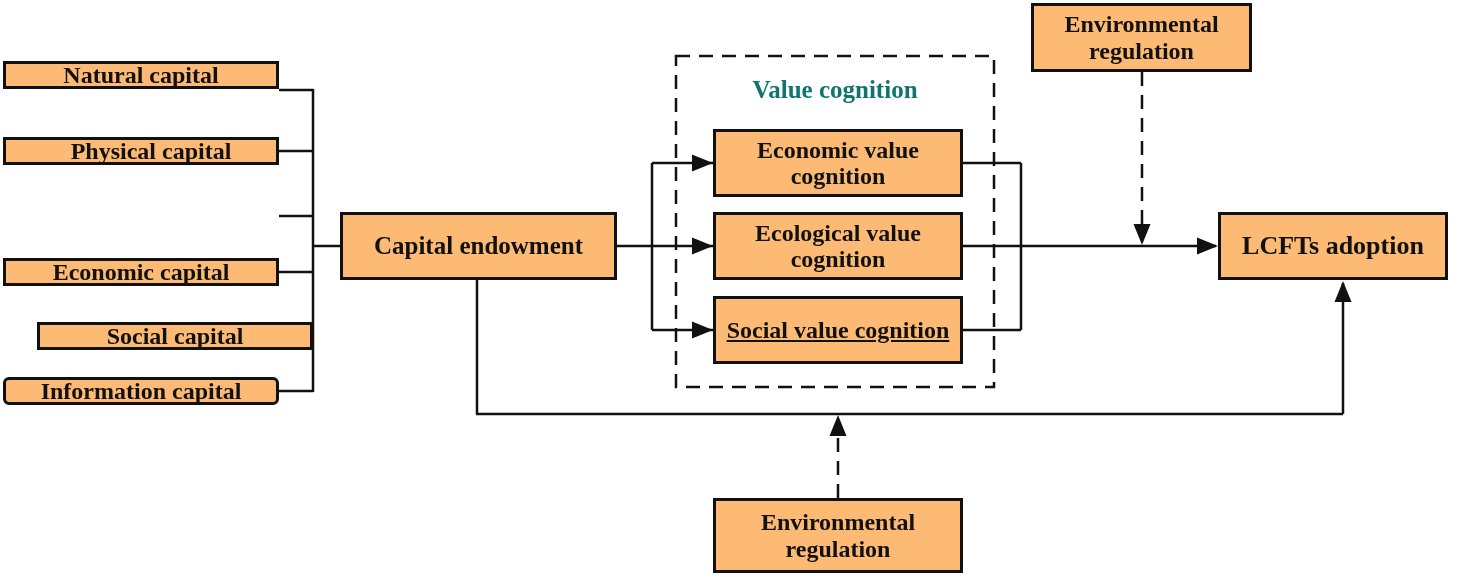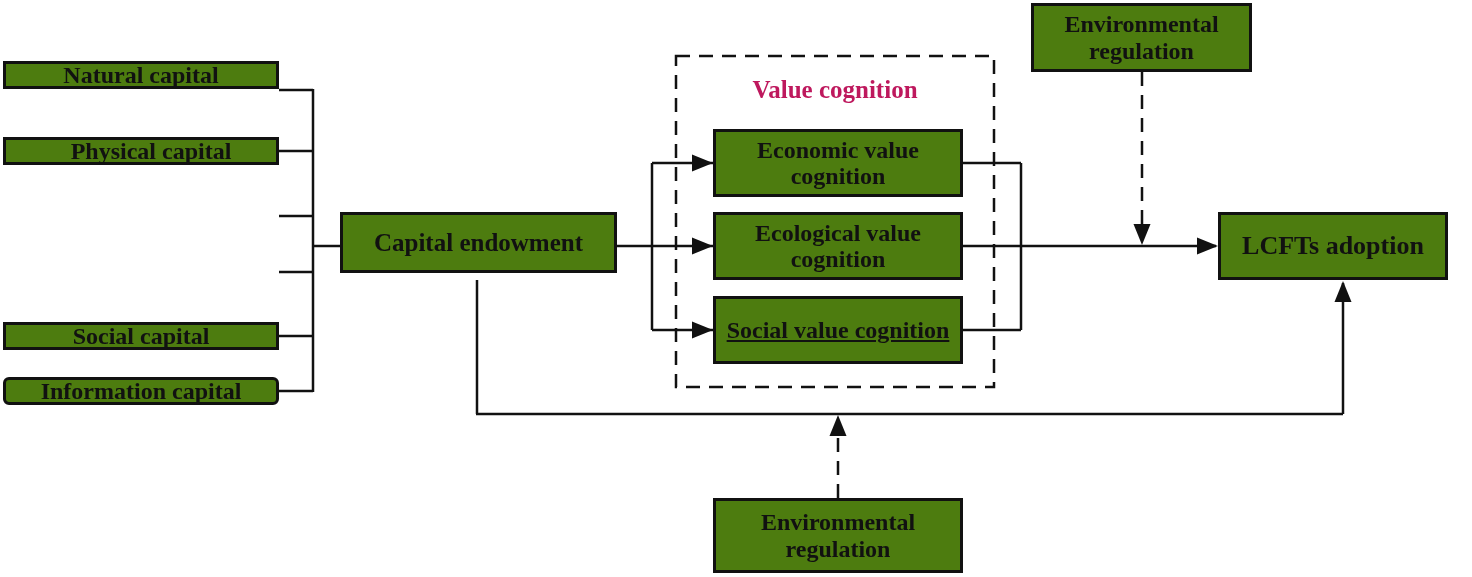--- a/index.html
+++ b/index.html
@@ -17,48 +17,48 @@
   }
   .wires {
     position: absolute;
     inset: 0;
     width: 1472px;
     height: 577px;
   }
   .box {
     position: absolute;
     box-sizing: border-box;
-    background: #4d7c0f;
+    background: #fdba74;
     border: 3px solid #111111;
     color: #111111;
     font-weight: 700;
     display: flex;
     align-items: center;
     justify-content: center;
     text-align: center;
     line-height: 1.1;
     white-space: pre-line;
   }
   .label {
     position: absolute;
     box-sizing: border-box;
-    color: #be185d;
+    color: #0f766e;
     font-weight: 700;
     text-align: center;
   }
   
   .cap { left: 3px; width: 276px; height: 28px; font-size: 24px; }
   .cap-0 { top: 61px; }
   .cap-1 { top: 137px; padding-left: 20px; }
   .cap-2 { top: 202px; }
   .cap-3 { top: 258px; }
-  .cap-4 { top: 322px; }
+  .cap-4 { top: 322px; margin-left: 34px; }
   .cap-5 { top: 377px; border-radius: 6px; }
   
-  .capital-endowment { left: 340px; top: 212px; width: 277px; height: 61px; font-size: 25px; }
+  .capital-endowment { left: 340px; top: 212px; width: 277px; height: 68px; font-size: 25px; }
   .cognition { left: 713px; width: 250px; height: 68px; font-size: 24px; }
   .cog-0 { top: 129px; }
   .cog-1 { top: 212px; }
   .cog-2 { top: 296px; text-decoration: underline; }
   .value-cognition-title { left: 676px; top: 76px; width: 318px; font-size: 25px; }
   .env-top { left: 1031px; top: 3px; width: 221px; height: 69px; font-size: 24px; }
   .env-bottom { left: 713px; top: 498px; width: 250px; height: 75px; font-size: 24px; }
   .lcfts { left: 1218px; top: 212px; width: 230px; height: 68px; font-size: 26px; }
 </style>
 </head>
@@ -107,20 +107,21 @@
       <polygon points="713,330 692,321.5 692,338.5"></polygon>
       <polygon points="1218,246 1197,237.5 1197,254.5"></polygon>
       <polygon points="1343,281 1334.5,302 1351.5,302"></polygon>
       <polygon points="1142,245 1133.5,224 1150.5,224"></polygon>
       <polygon points="838,415 829.5,436 846.5,436"></polygon>
     </g>
   </svg>
 
   <div class="box cap cap-0">Natural capital</div>
   <div class="box cap cap-1">Physical capital</div>
+  <div class="box cap cap-3">Economic capital</div>
   <div class="box cap cap-4">Social capital</div>
   <div class="box cap cap-5">Information capital</div>
 
   <div class="box capital-endowment">Capital endowment</div>
 
   <div class="label value-cognition-title">Value cognition</div>
   <div class="box cognition cog-1">Ecological value cognition</div>
   <div class="box cognition cog-0">Economic value cognition</div>
   <div class="box cognition cog-2">Social value cognition</div>
 

